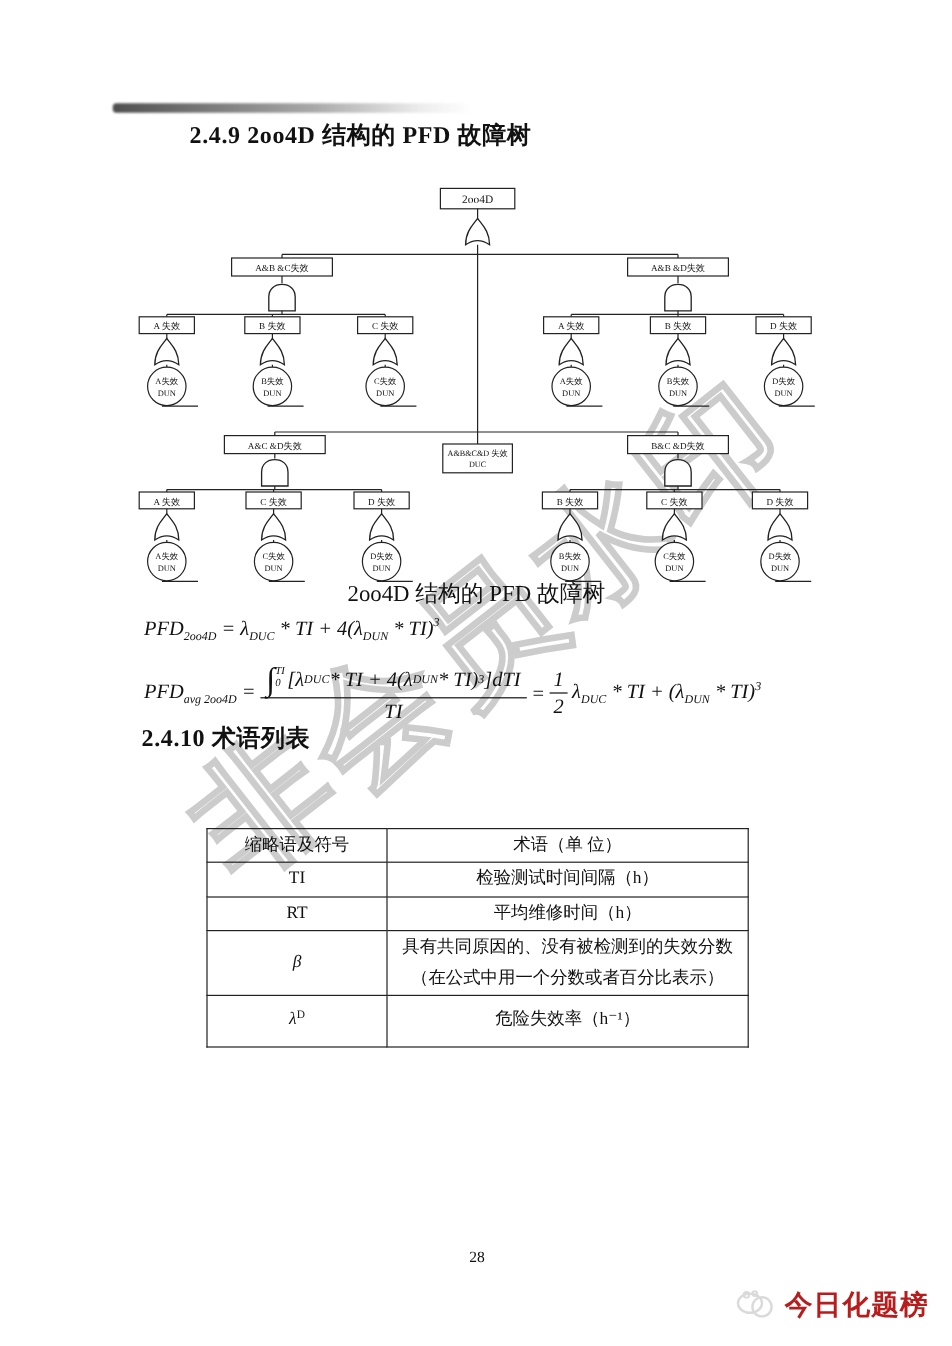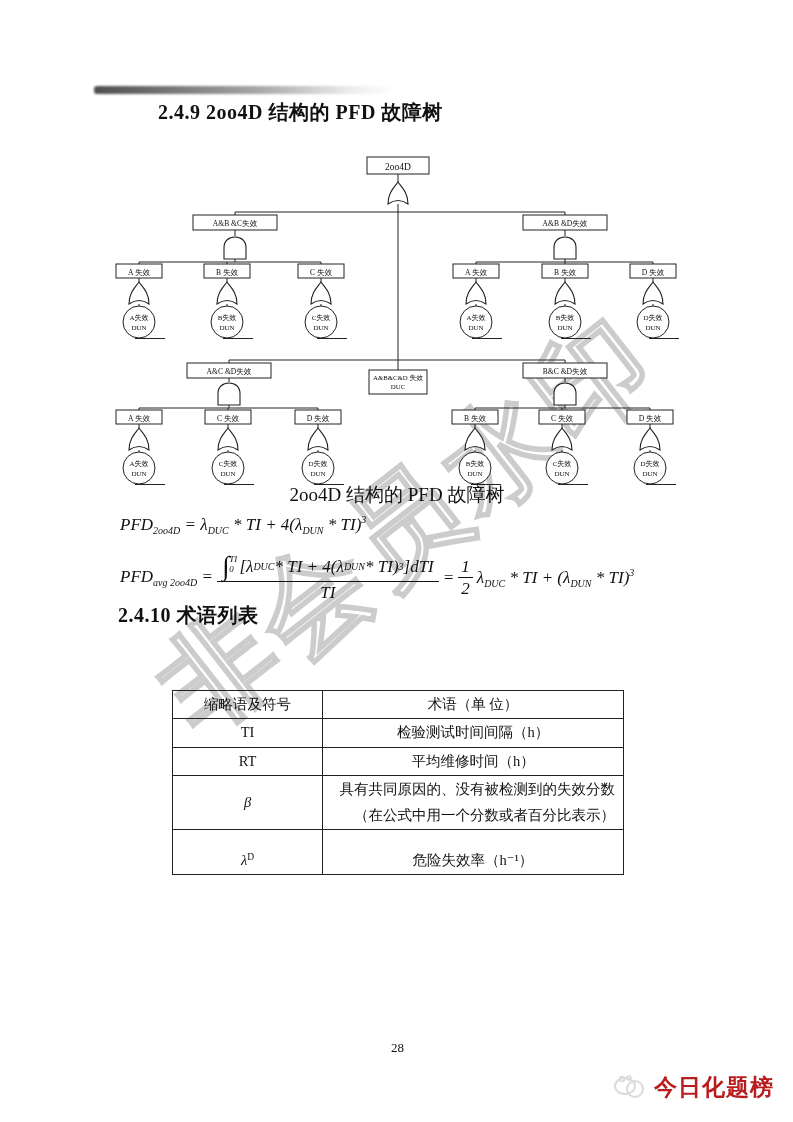--- a/index.html
+++ b/index.html
@@ -41,22 +41,22 @@
   .intlim{display:inline-flex;flex-direction:column;font-size:9px;line-height:1.1;margin:0 2px 0 0;transform:translateY(-2px);}
   .half .num{padding:0 3px 1px;}
   
   table.terms{left:172px;top:690px;position:absolute;border-collapse:collapse;width:451px;table-layout:fixed;}
   table.terms td,table.terms th{
     border:1px solid #222;font-weight:normal;font-size:14.5px;text-align:center;
     vertical-align:middle;padding:1px 8px;line-height:1.75;
   }
   table.terms col.c1{width:150px;}
   table.terms col.c2{width:301px;}
-  table.terms tr.tall td{vertical-align:top;padding-top:18px;}
-  table.terms td.left{text-align:right;}
+  table.terms tr.tall td{vertical-align:top;padding-top:7px;}
+  table.terms td.left{text-align:center;}
   table.terms sup{font-size:9.5px;vertical-align:5px;}
   
   .watermark{
     left:88px;top:468px;width:640px;text-align:center;
     font-family:"Liberation Sans","DejaVu Sans",sans-serif;font-weight:bold;
     font-size:112px;letter-spacing:6px;line-height:1;
     transform:rotate(-38deg);transform-origin:center;
     color:transparent;-webkit-text-stroke:2px #cccccc;
     pointer-events:none;white-space:nowrap;
   }

